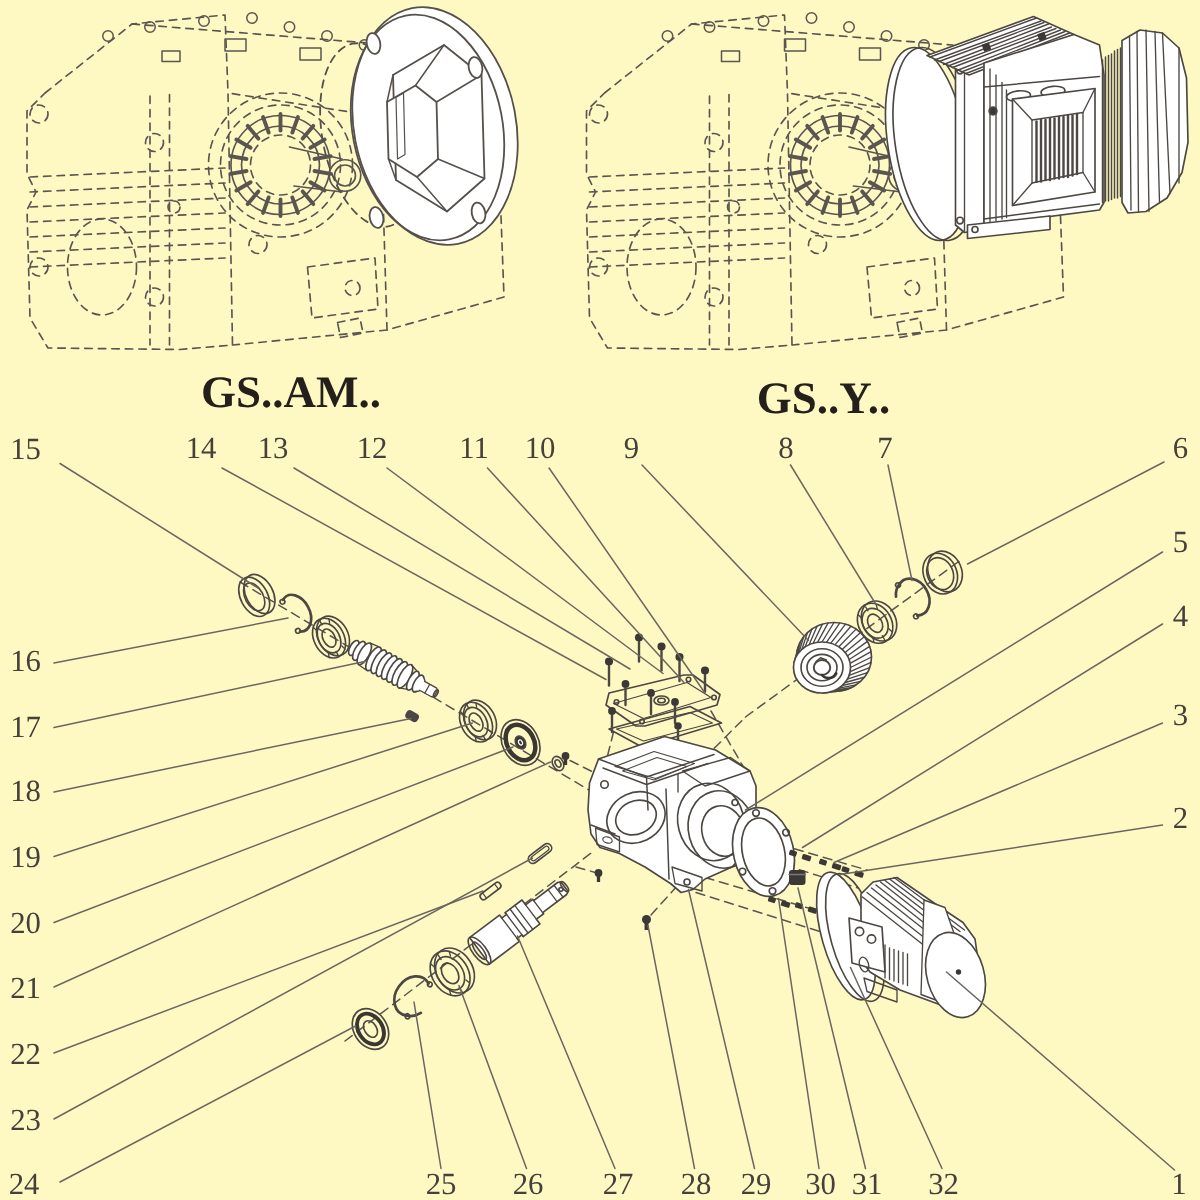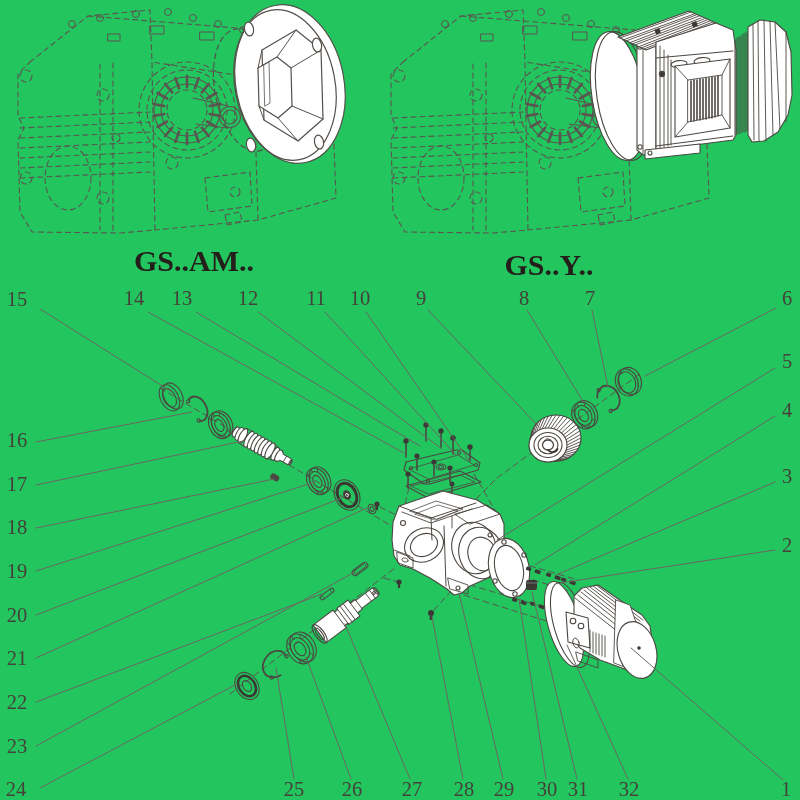--- a/index.html
+++ b/index.html
@@ -1,16 +1,16 @@
 <!DOCTYPE html>
 <html><head>
 <meta charset="utf-8">
 <style>
 html,body{margin:0;padding:0;background:#ffffff;}
-#page{position:relative;width:800px;height:800px;background:#22c55e;overflow:hidden;}
+#page{position:relative;width:800px;height:800px;background:#fef9c3;overflow:hidden;}
 svg{position:absolute;left:0;top:0;}
 .num{font-family:"Liberation Serif",serif;font-size:20.5px;fill:#45403a;}
 .lbl{font-family:"Liberation Serif",serif;font-size:30px;font-weight:bold;fill:#241f1b;letter-spacing:0px;}
 </style>
 </head>
 <body>
 <div id="page">
 <svg width="800" height="800" viewBox="0 0 800 800" fill="none" stroke-linecap="round" stroke-linejoin="round">
 
 <defs>

